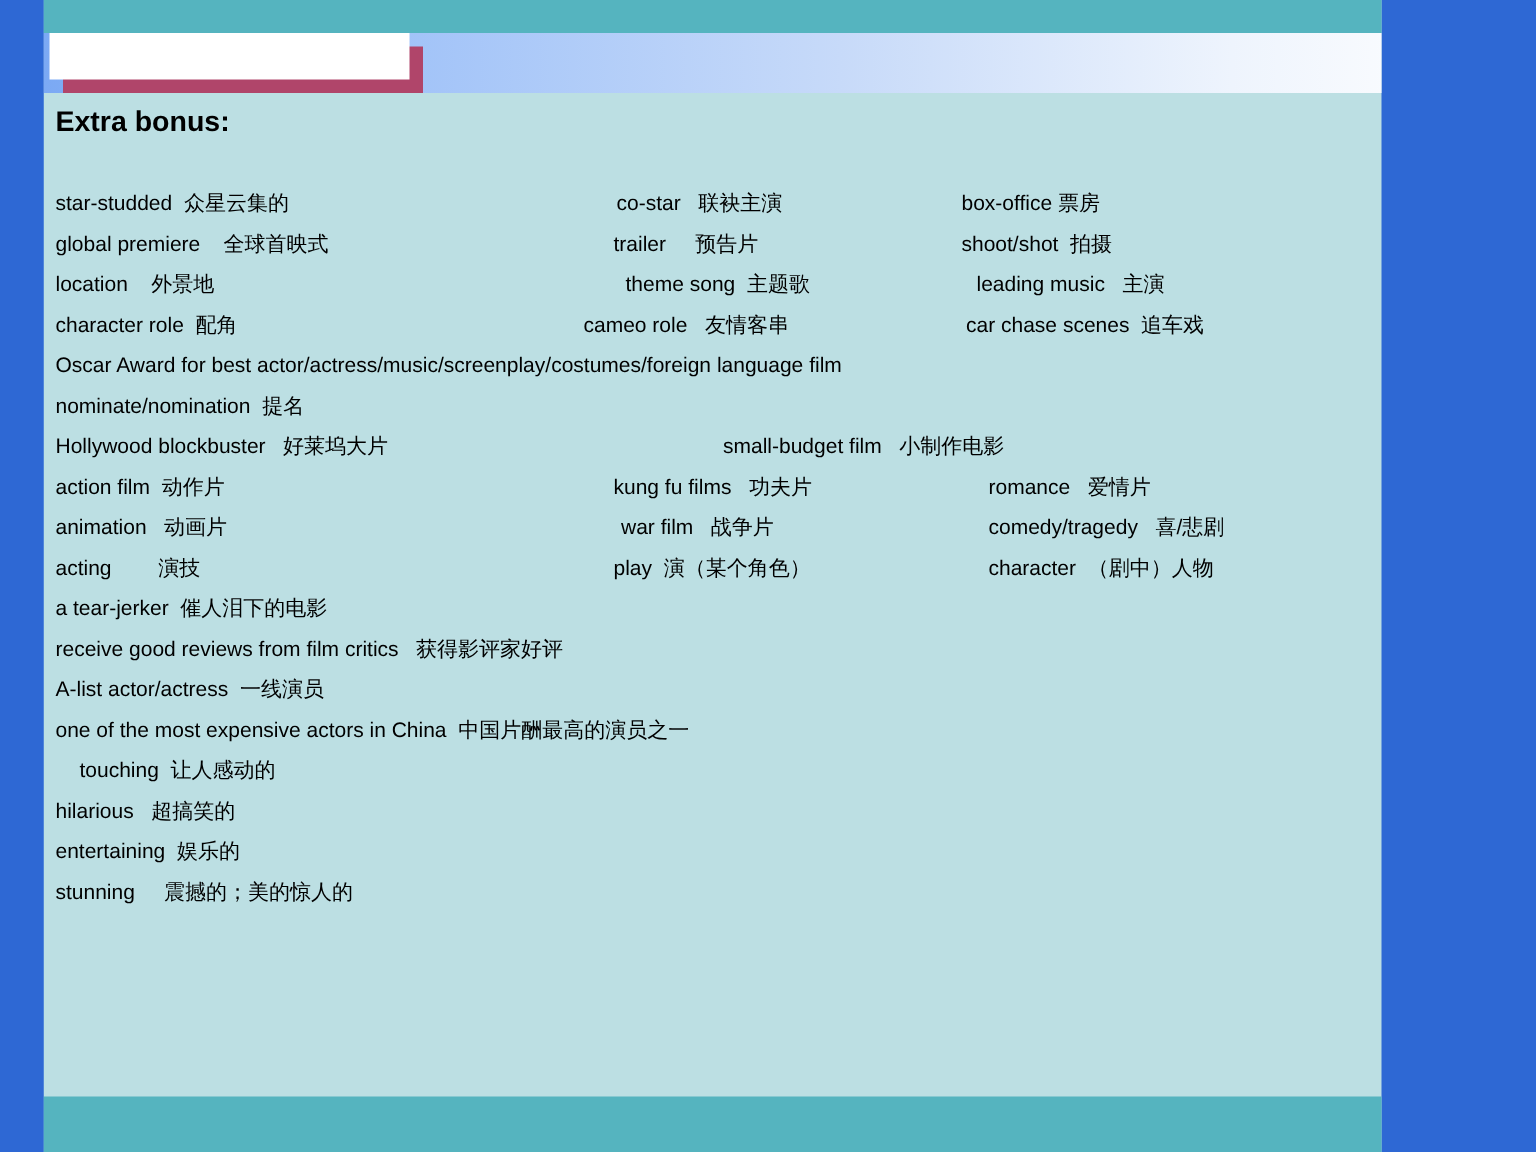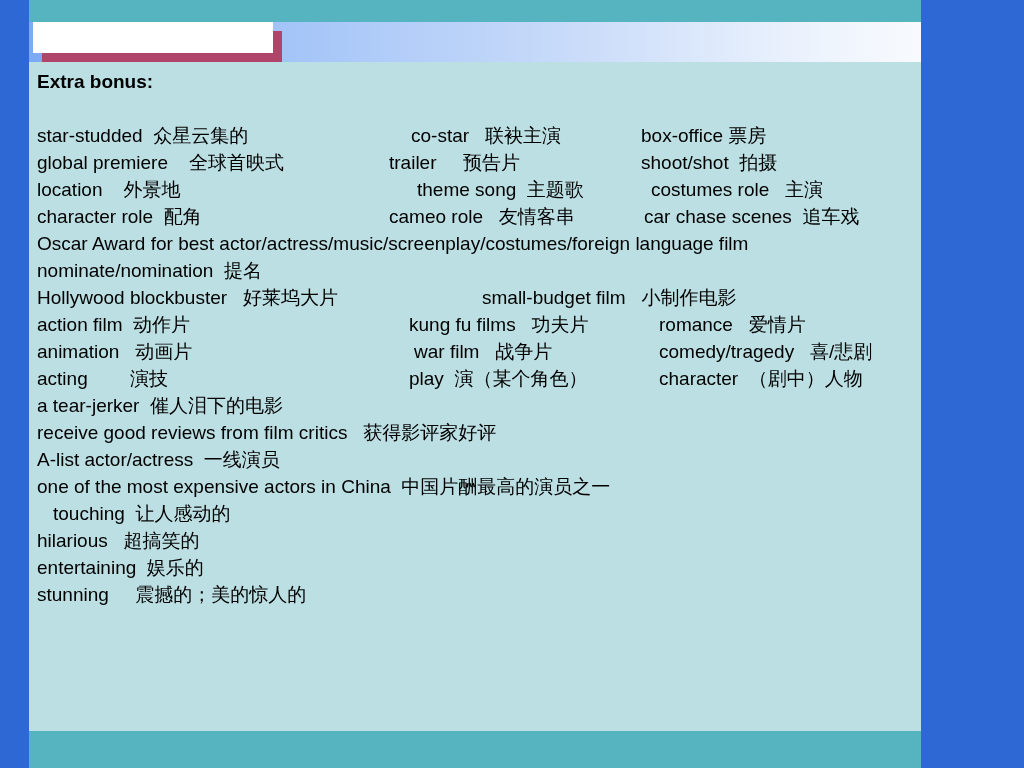--- a/index.html
+++ b/index.html
@@ -127,21 +127,21 @@
   .vocab-list {
     position: absolute;
     left: 37px;
     top: 122px;
     width: 940px;
   }
   .vocab-line {
     position: relative;
     height: 27px;
     line-height: 27px;
-    font-size: 19px;
+    font-size: 14px;
     color: #000000;
     white-space: nowrap;
   }
   .vocab-line .seg {
     position: absolute;
     top: 0;
     white-space: pre;
   }
 </style>
 </head>
@@ -166,27 +166,27 @@
   </div>
 
   <div class="vocab-list" id="vocab-list">
       <div class="vocab-line">
         <span class="seg" style="left: 0px;">star-studded  众星云集的</span>
         <span class="seg" style="left: 352px; margin-left: 22px;">co-star   联袂主演</span>
         <span class="seg" style="left: 604px;">box-office 票房</span>
       </div>
       <div class="vocab-line">
         <span class="seg" style="left: 0px;">global premiere    全球首映式</span>
-        <span class="seg" style="left: 352px;">trailer     预告片</span>
+        <span class="seg" style="left: 372px;">trailer     预告片</span>
         <span class="seg" style="left: 604px;">shoot/shot  拍摄</span>
       </div>
       <div class="vocab-line">
         <span class="seg" style="left: 0px;">location    外景地</span>
         <span class="seg" style="left: 380px;">theme song  主题歌</span>
-        <span class="seg" style="left: 614px;">costumes role   主演</span>
+        <span class="seg" style="left: 614px;">leading music   主演</span>
       </div>
       <div class="vocab-line">
         <span class="seg" style="left: 0px;">character role  配角</span>
         <span class="seg" style="left: 352px;">cameo role   友情客串</span>
         <span class="seg" style="left: 607px;">car chase scenes  追车戏</span>
       </div>
       <div class="vocab-line">
         <span class="seg" style="left: 0px;">Oscar Award for best actor/actress/music/screenplay/costumes/foreign language film</span>
       </div>
       <div class="vocab-line">

